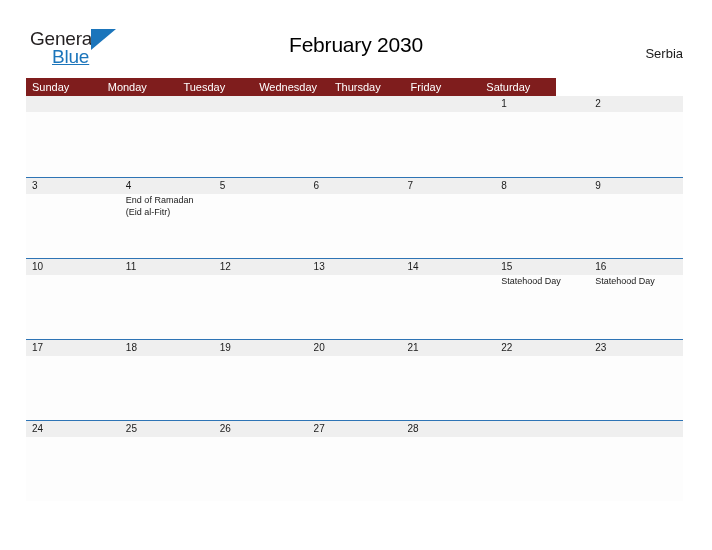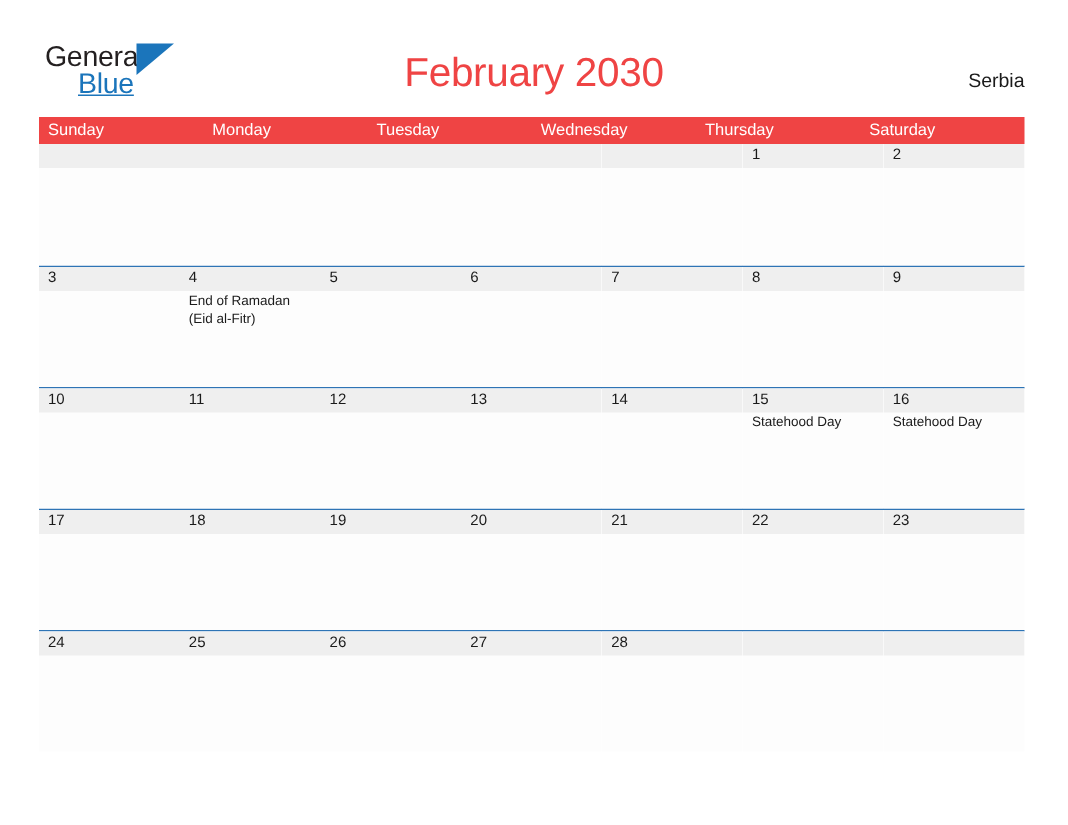--- a/index.html
+++ b/index.html
@@ -69,23 +69,23 @@
     border-left: 25px solid #1b75bb;
     border-bottom: 21px solid transparent;
   }
 
   .title {
     position: absolute;
     left: 0;
     top: 33px;
     width: 712px;
     text-align: center;
-    font-size: 27px;
+    font-size: 21px;
     font-weight: 400;
-    color: #ef4444;
+    color: #000000;
     letter-spacing: -0.2px;
   }
 
   .region {
     position: absolute;
     right: 29px;
     top: 46px;
     font-size: 13px;
     color: #1a1a1a;
     text-align: left;
@@ -94,23 +94,23 @@
   
   .calendar {
     position: absolute;
     left: 26px;
     top: 78px;
     width: 657px;
   }
 
   .weekday-row {
     display: flex;
-    width: 657px;
+    width: 530px;
     height: 18px;
-    background: #ef4444;
+    background: #7f1d1d;
   }
   .weekday {
     flex: 1 1 0;
     font-size: 11px;
     color: #ffffff;
     line-height: 18px;
     padding-left: 6px;
     box-sizing: border-box;
     white-space: nowrap;
     overflow: hidden;
@@ -186,20 +186,21 @@
   </div>
 
   <div class="calendar">
 
     <div class="weekday-row">
       <div class="weekday">Sunday</div>
       <div class="weekday">Monday</div>
       <div class="weekday">Tuesday</div>
       <div class="weekday">Wednesday</div>
       <div class="weekday">Thursday</div>
+      <div class="weekday">Friday</div>
       <div class="weekday">Saturday</div>
     </div>
 
     <div id="weeks-container">
         <div class="week first">
           <div class="day">
             <div class="day-strip"></div>
             <div class="day-number"></div>
           </div>
           <div class="day">

